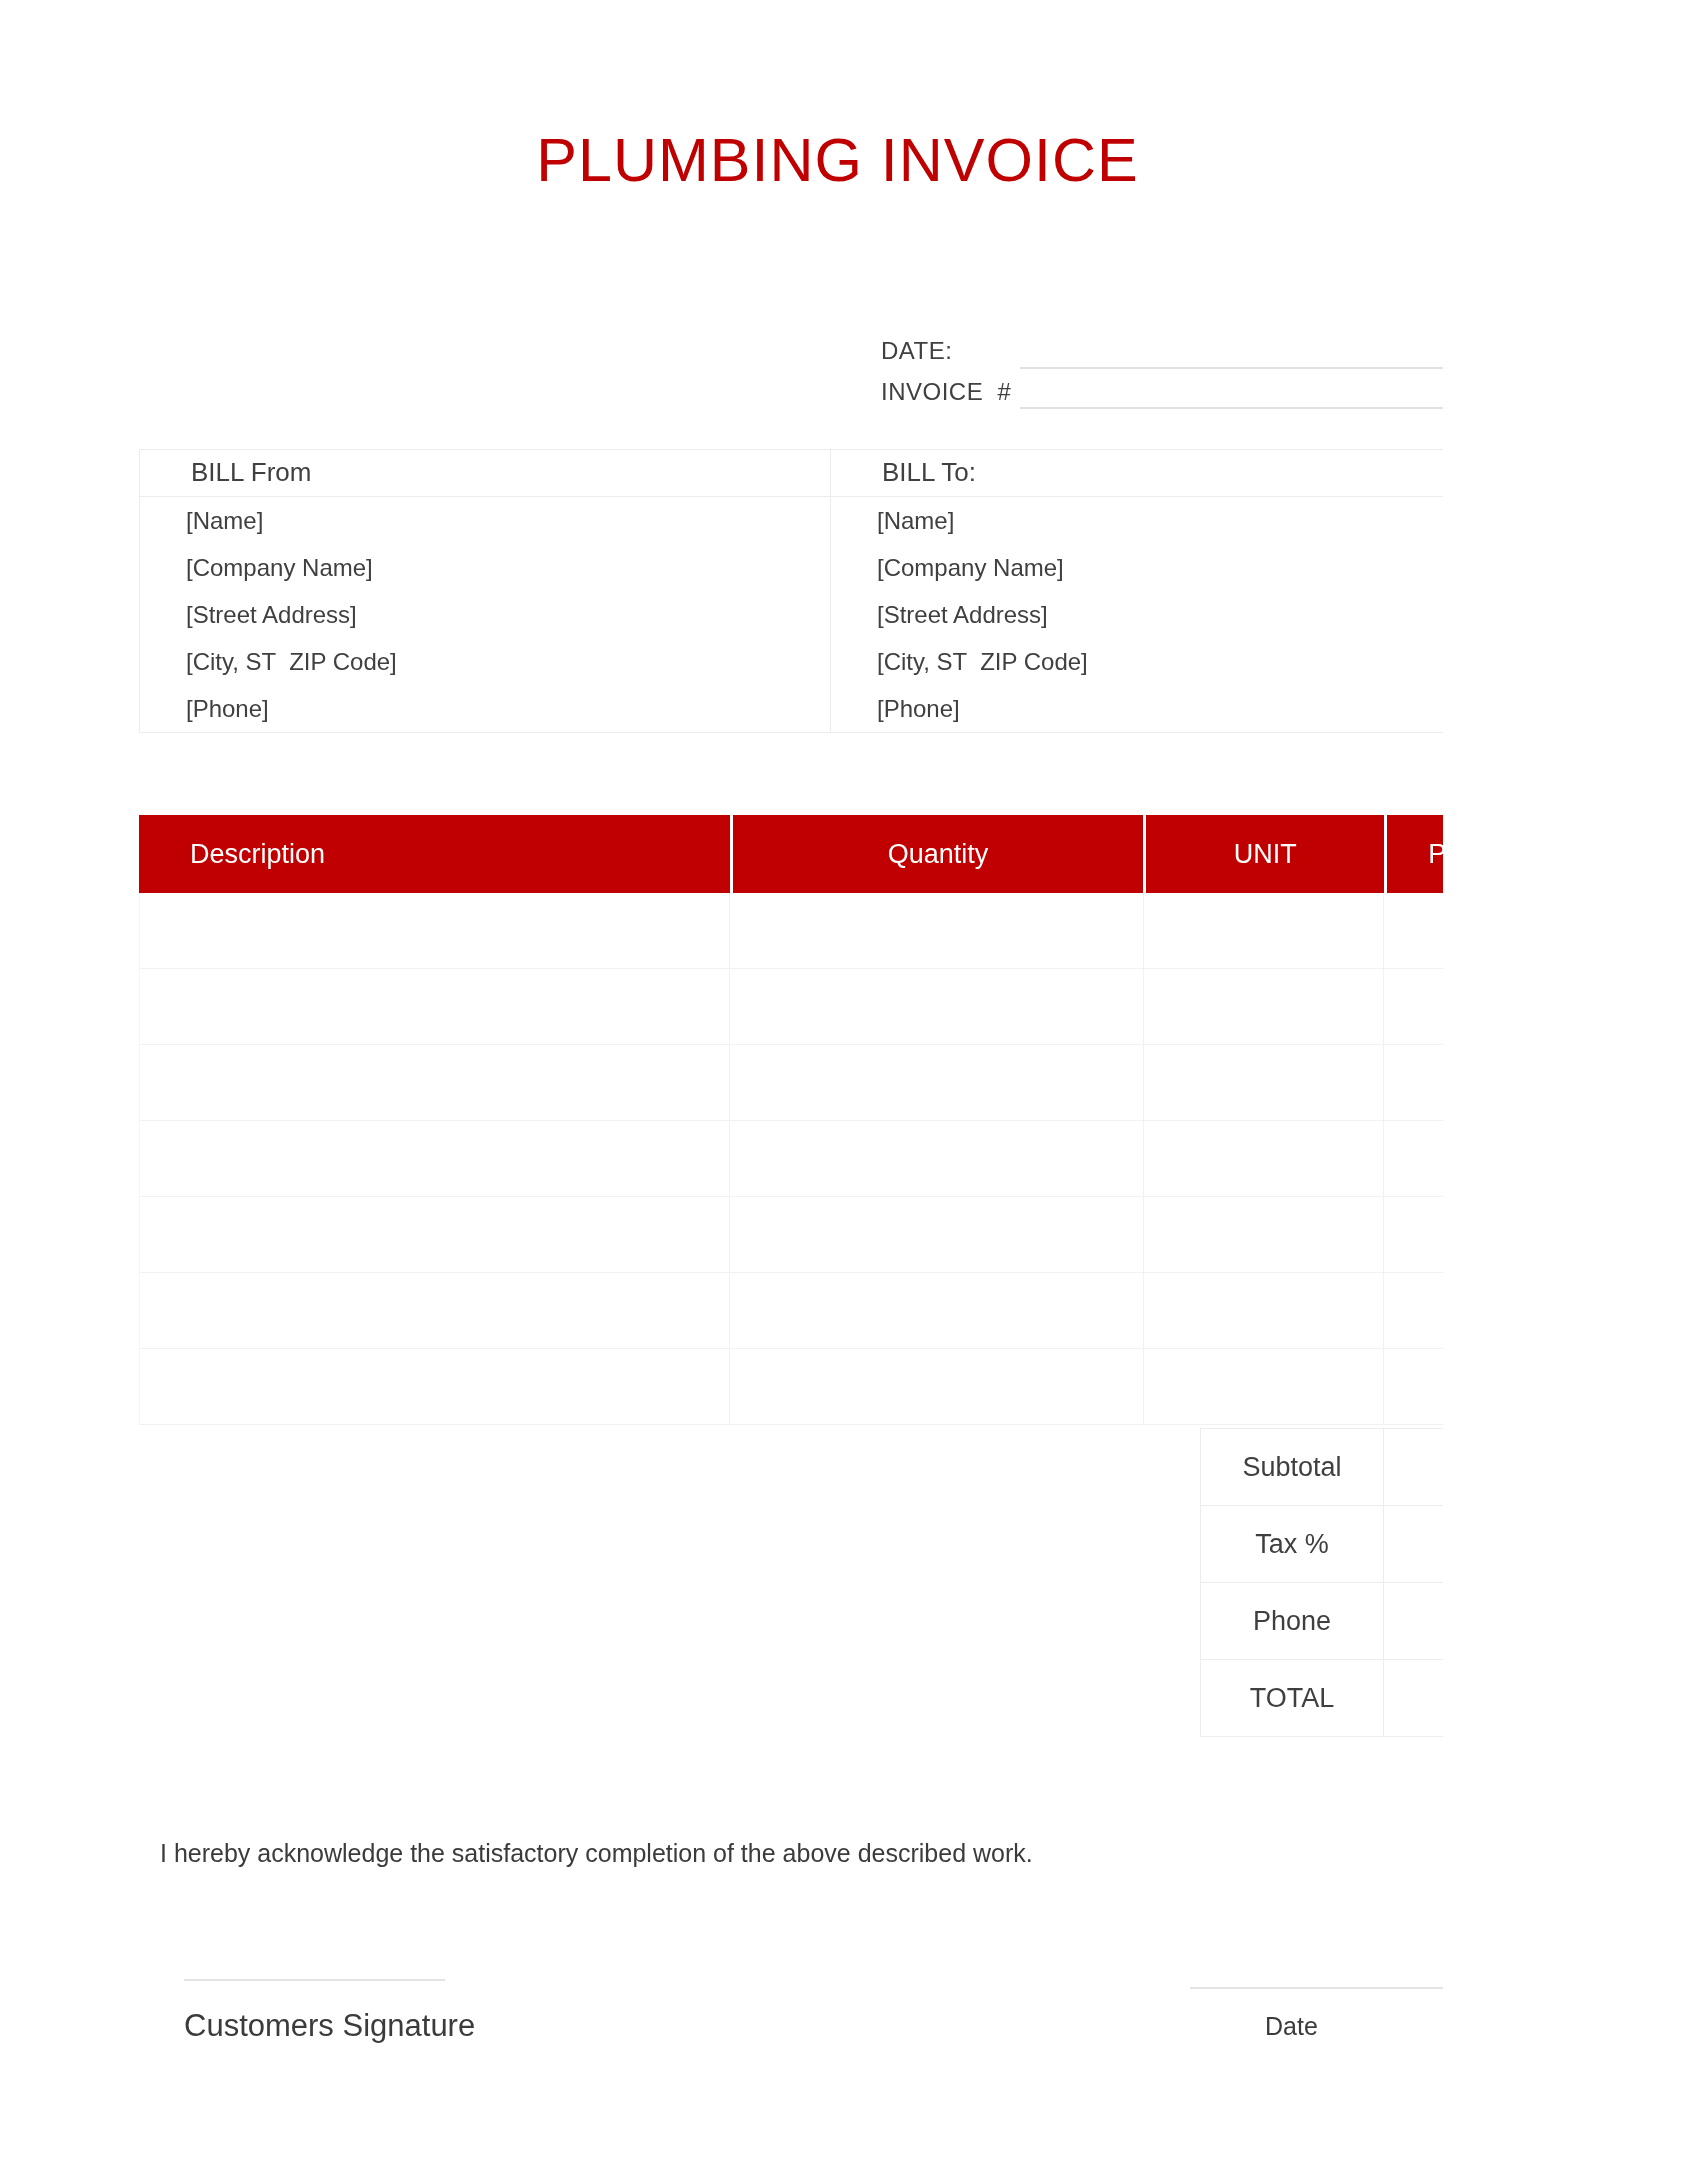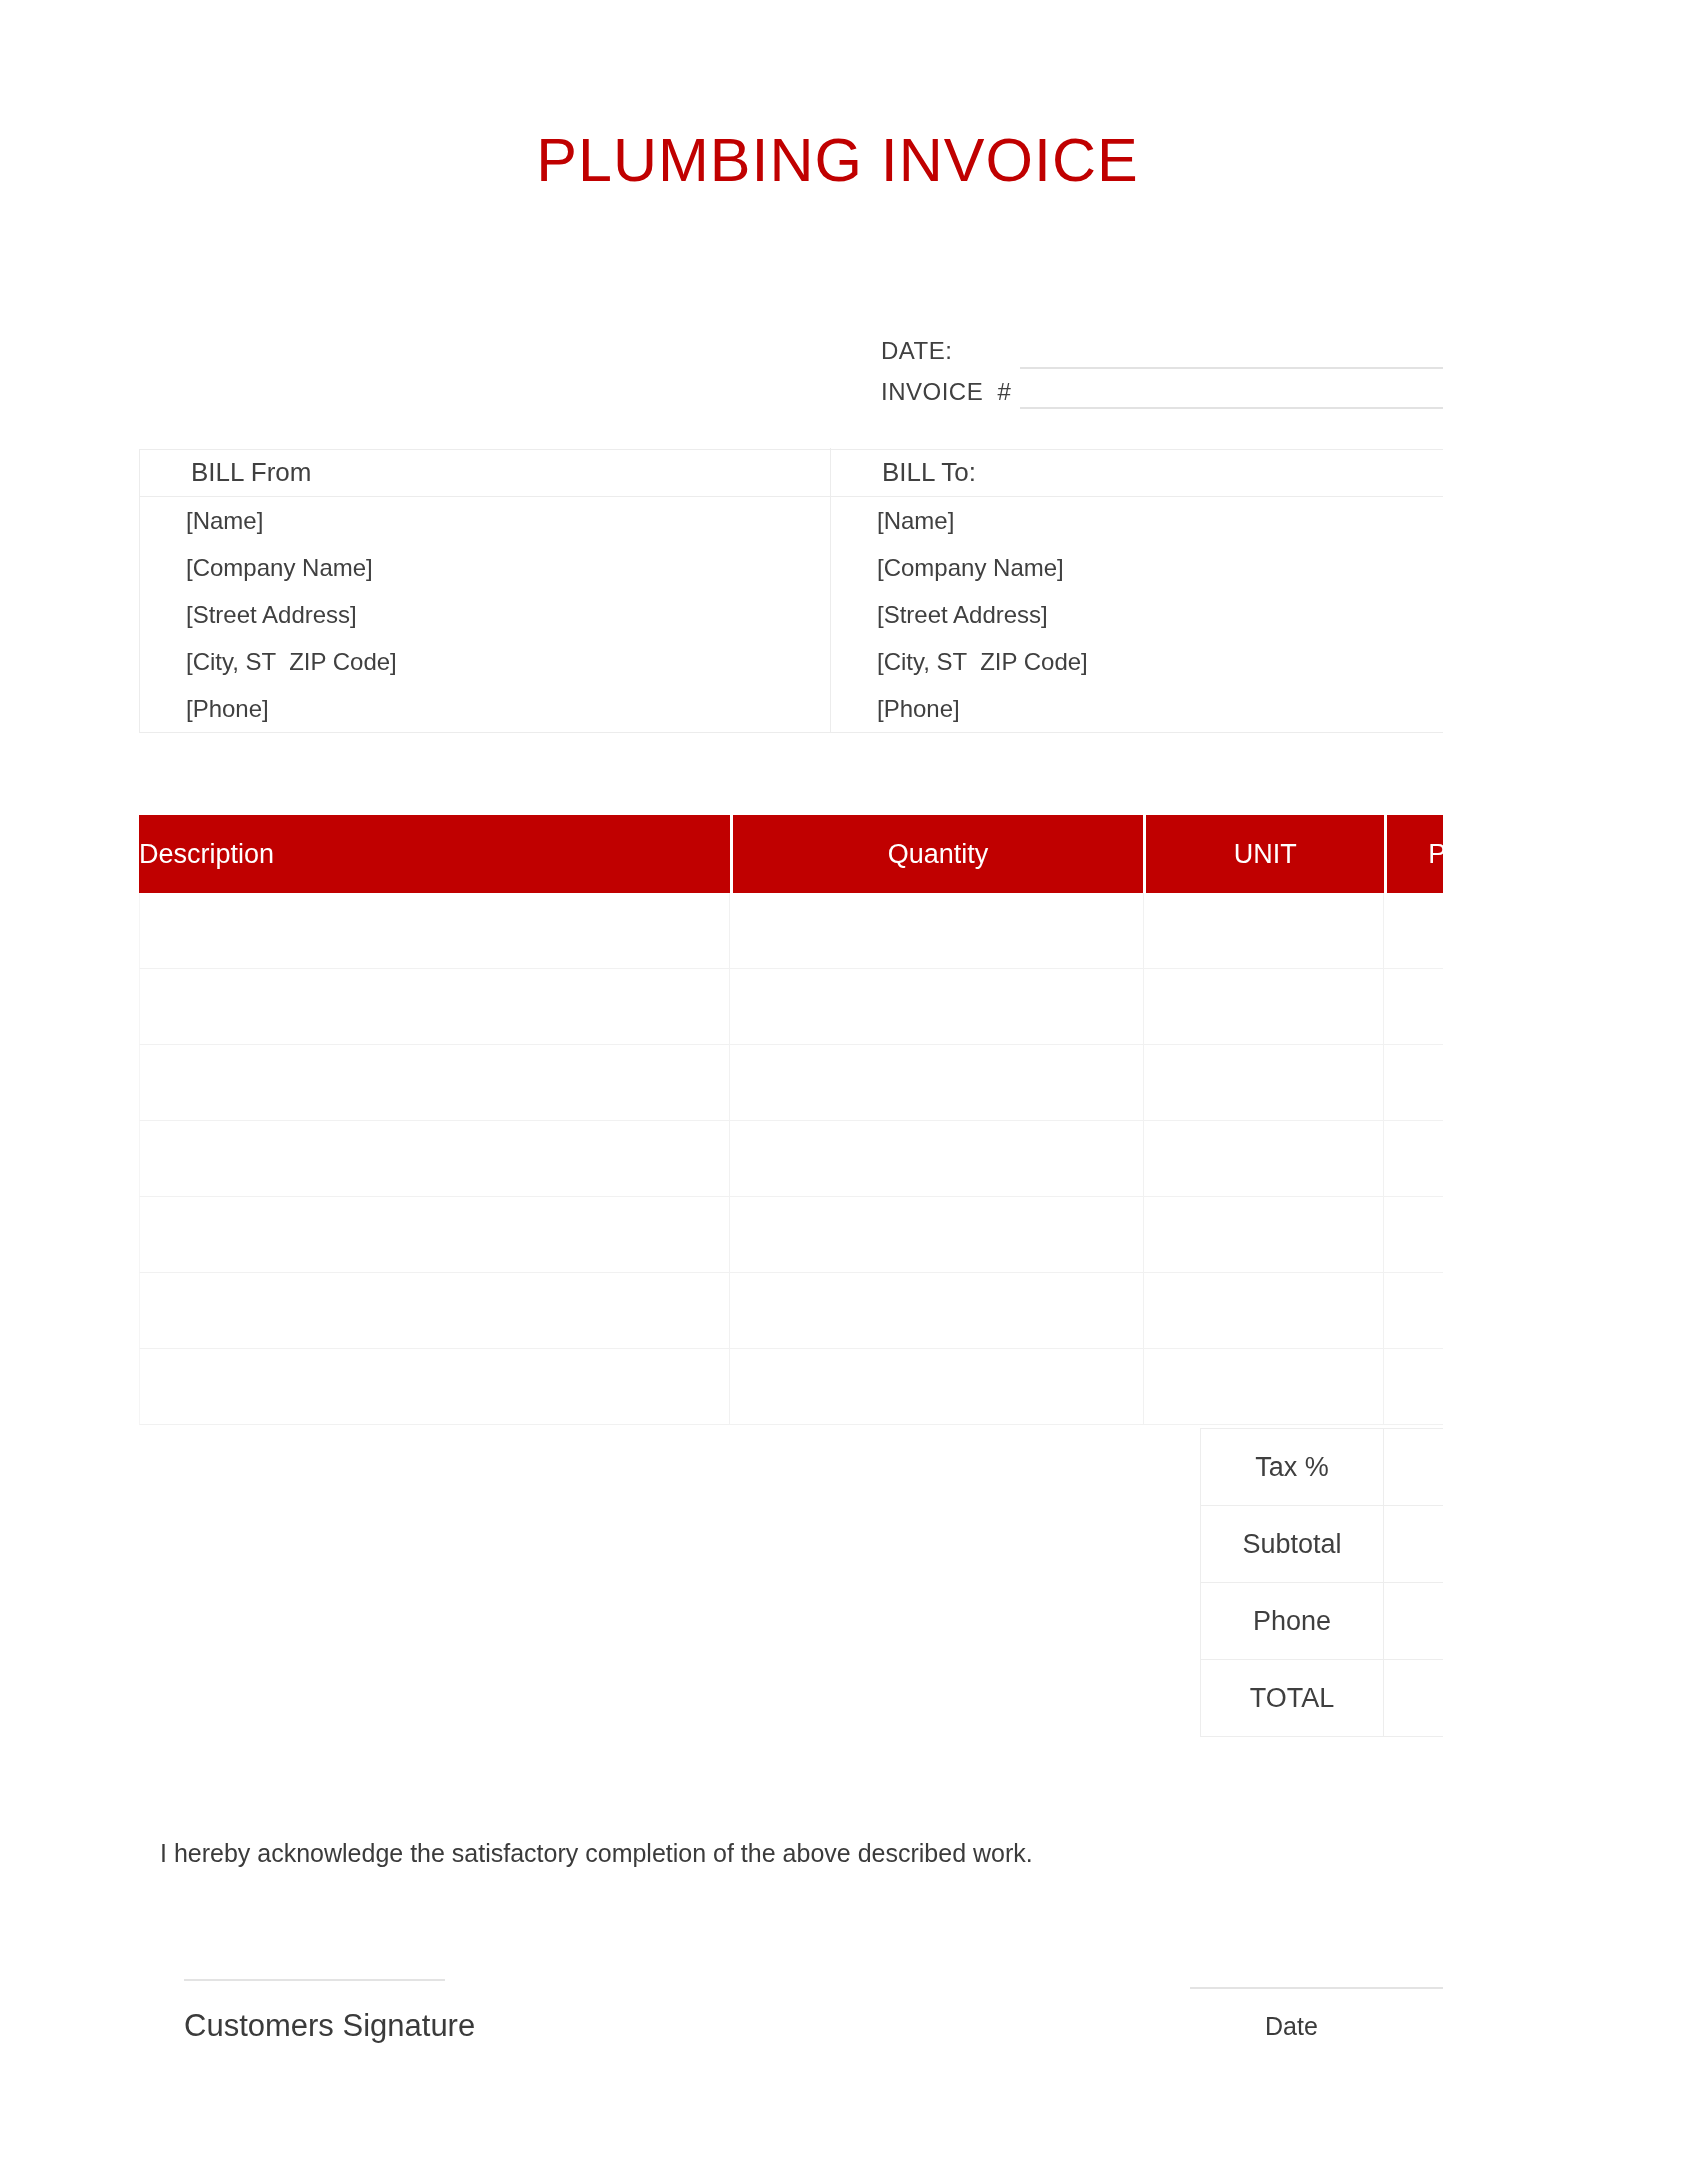--- a/index.html
+++ b/index.html
@@ -37,21 +37,21 @@
   .items-header{display:flex;height:78px;background:#c00000;}
   .items-header .cell{
     box-sizing:border-box;display:flex;align-items:center;justify-content:center;
     color:#ffffff;font-size:27px;
   }
   .items-header .cell + .cell{border-left:3px solid #ffffff;}
   .col-desc{width:591px;}
   .col-qty{width:414px;}
   .col-unit{width:241px;}
   .col-price{width:147px;}
-  .items-header .col-desc{justify-content:flex-start;}
+  .items-header .col-desc{justify-content:flex-start;padding-left:51px;}
   .items-body .row{
     display:flex;height:76px;border-bottom:1px solid #f1f1f1;box-sizing:border-box;
     border-left:1px solid #f5f5f5;border-right:1px solid #f5f5f5;
   }
   .items-body .cell{box-sizing:border-box;height:100%;}
   .items-body .cell + .cell{border-left:1px solid #f1f1f1;}
   .items-body .col-desc{width:590px;}
 
   
   .totals{position:absolute;left:1200px;top:1428px;width:331px;border-top:1px solid #ededed;}
@@ -152,26 +152,26 @@
         <div class="cell col-desc" data-bind="items_table.rows.6.0"></div>
         <div class="cell col-qty" data-bind="items_table.rows.6.1"></div>
         <div class="cell col-unit" data-bind="items_table.rows.6.2"></div>
         <div class="cell col-price" data-bind="items_table.rows.6.3"></div>
       </div>
     </div>
   </div>
 
   <div class="totals">
     <div class="trow">
+      <div class="tlabel" data-bind="totals.rows.0.label">Subtotal</div>
+      <div class="tvalue" data-bind="totals.rows.0.value"></div>
+    </div>
+    <div class="trow">
       <div class="tlabel" data-bind="totals.rows.1.label">Tax %</div>
       <div class="tvalue" data-bind="totals.rows.1.value"></div>
-    </div>
-    <div class="trow">
-      <div class="tlabel" data-bind="totals.rows.0.label">Subtotal</div>
-      <div class="tvalue" data-bind="totals.rows.0.value"></div>
     </div>
     <div class="trow">
       <div class="tlabel" data-bind="totals.rows.2.label">Phone</div>
       <div class="tvalue" data-bind="totals.rows.2.value"></div>
     </div>
     <div class="trow">
       <div class="tlabel" data-bind="totals.rows.3.label">TOTAL</div>
       <div class="tvalue" data-bind="totals.rows.3.value"></div>
     </div>
   </div>

